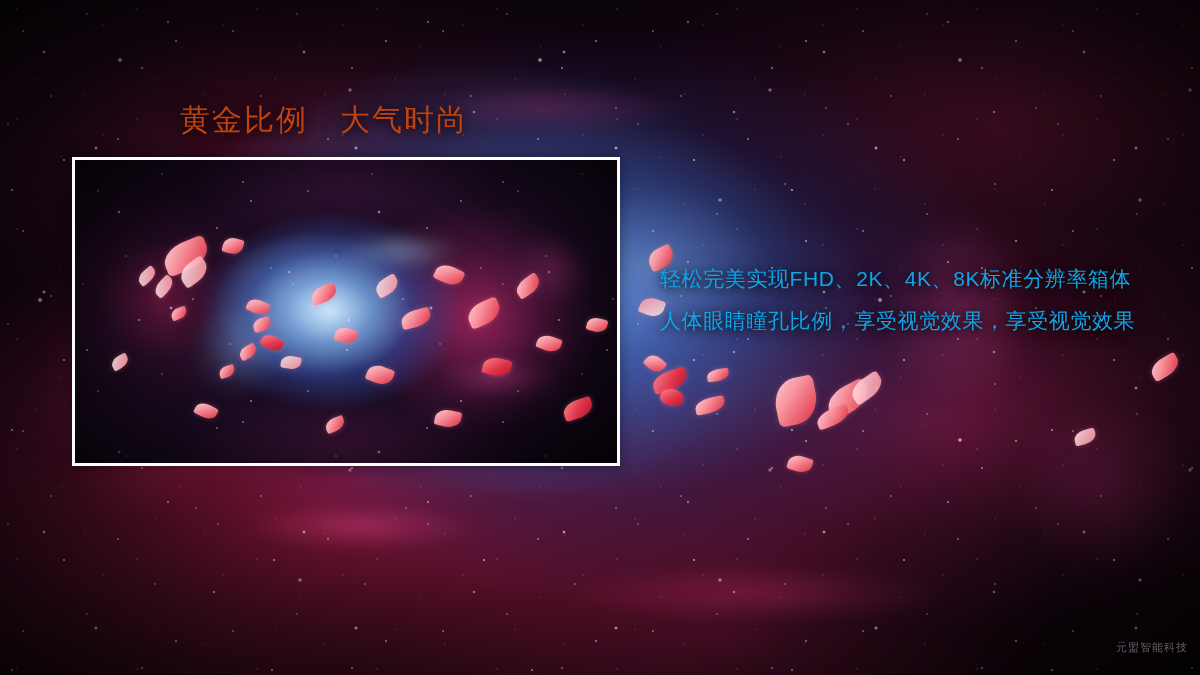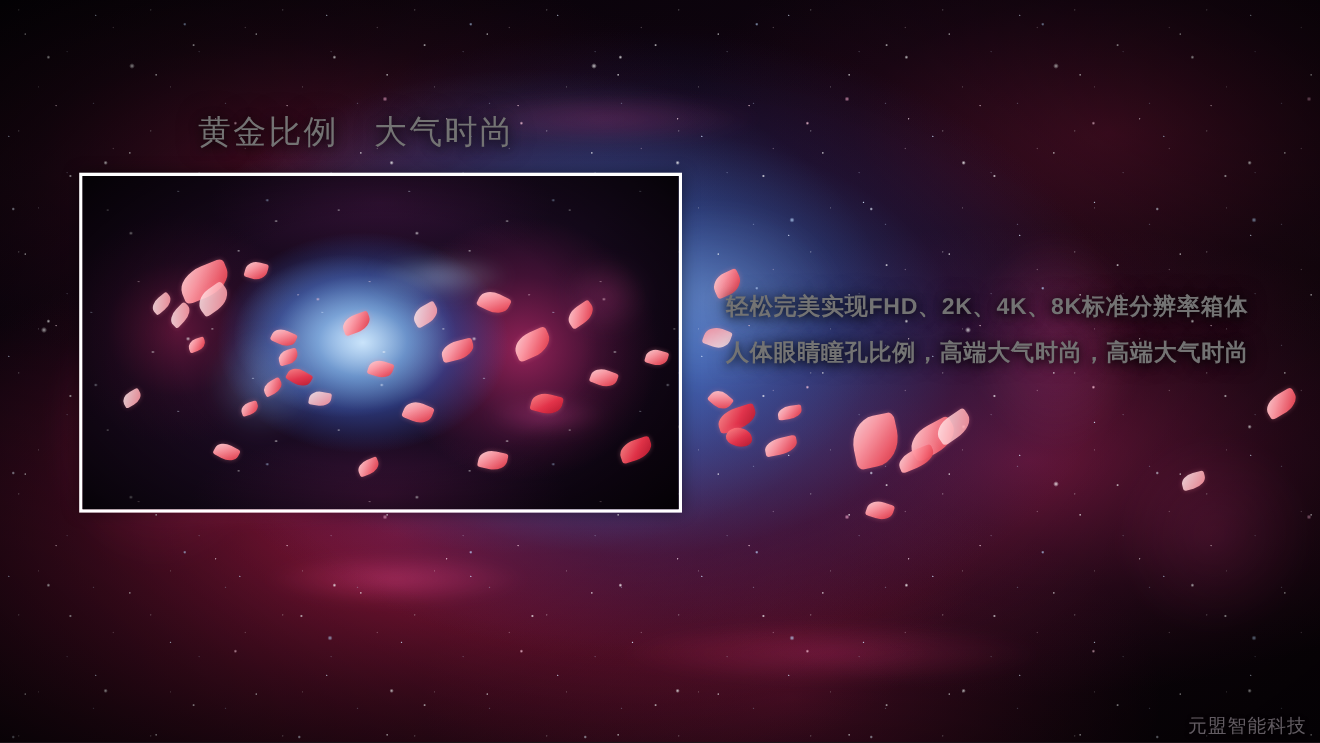--- a/index.html
+++ b/index.html
@@ -143,44 +143,43 @@
   .petal.deep{
     background:linear-gradient(135deg,#ff8e8e 0%,#e8344a 55%,#b5172c 100%);
   }
   .petal.round{
     border-radius:52% 48% 55% 45% / 58% 56% 44% 42%;
   }
 
   
   #slide-title{
     position:absolute;left:180px;top:100px;
-    color:#737373;
+    color:#c2410c;
     font-size:30px;
     letter-spacing:2px;
     font-weight:400;
     text-shadow:0 2px 10px rgba(0,0,0,.75),0 0 22px rgba(0,0,0,.55);
     white-space:pre;
   }
   #body-copy{
     position:absolute;left:660px;top:258px;
     width:520px;
   }
   .copy-line{
-    color:#737373;
+    color:#0ea5e9;
     font-size:21px;
     line-height:42px;
     letter-spacing:.6px;
     text-shadow:0 2px 9px rgba(0,0,0,.8),0 0 18px rgba(0,0,0,.6);
     white-space:nowrap;
-    font-weight:bold;
   }
   #watermark{
-    position:absolute;right:12px;bottom:4px;
+    position:absolute;right:12px;bottom:20px;
     color:rgba(200,190,200,.48);
-    font-size:17px;
+    font-size:11px;
     letter-spacing:1px;
     text-shadow:0 1px 4px rgba(0,0,0,.7);
   }
 </style>
 </head>
 <body>
 
 <div id="slide">
 
   <div class="bg-base"></div>
@@ -240,18 +239,18 @@
     <div class="petal" style="left:250px;top:258px;width:20px;height:13px;transform:rotate(-22deg);"></div>
     <div class="petal" style="left:120px;top:244px;width:22px;height:14px;transform:rotate(28deg);"></div>
     <div class="petal pale" style="left:36px;top:196px;width:18px;height:12px;transform:rotate(-30deg);"></div>
     <div class="petal" style="left:512px;top:158px;width:20px;height:14px;transform:rotate(16deg);"></div>
   </div>
 
   <div id="slide-title">黄金比例　大气时尚</div>
 
   <div id="body-copy">
     <div class="copy-line">轻松完美实现FHD、2K、4K、8K标准分辨率箱体</div>
-    <div class="copy-line">人体眼睛瞳孔比例，高端大气时尚，高端大气时尚</div>
+    <div class="copy-line">人体眼睛瞳孔比例，享受视觉效果，享受视觉效果</div>
   </div>
 
   <div id="watermark">元盟智能科技</div>
 
 </div>
 
 </body></html>

